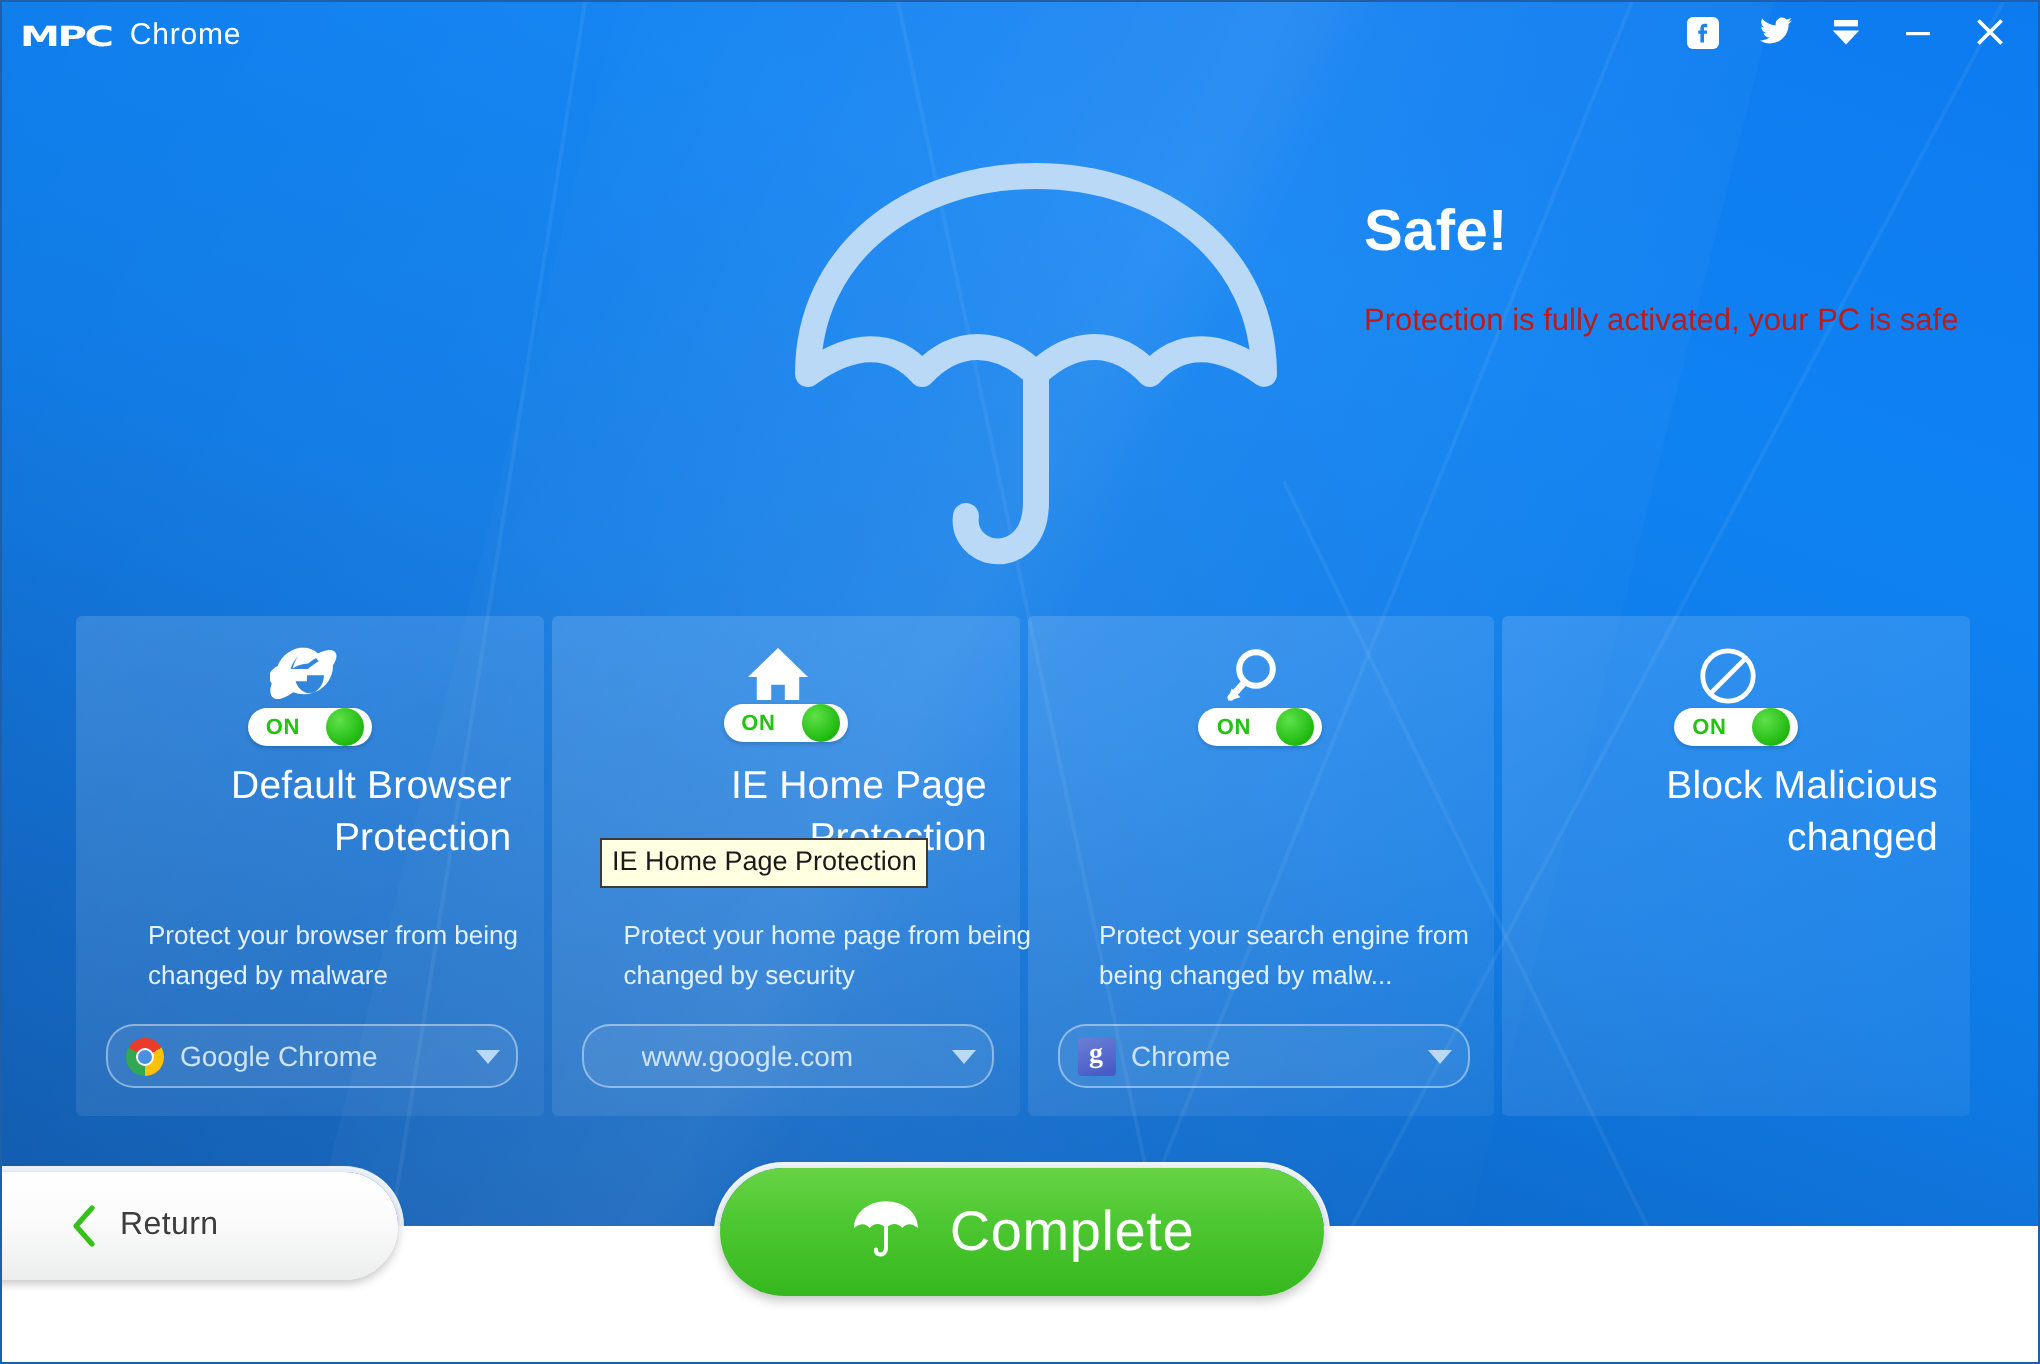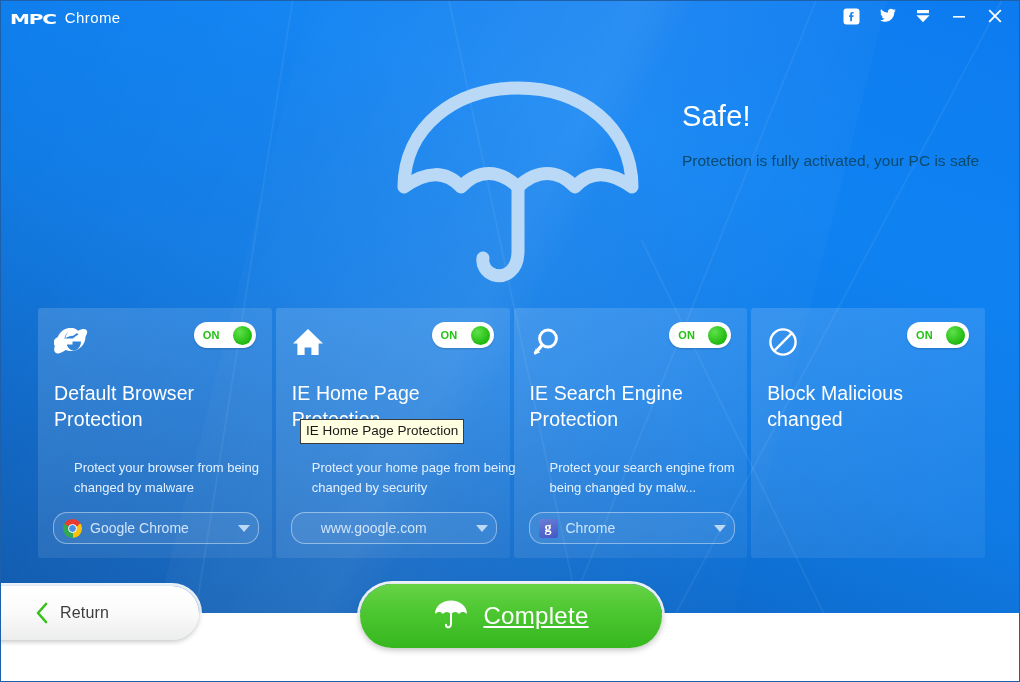--- a/index.html
+++ b/index.html
@@ -81,47 +81,48 @@
   .tb-btn svg { display: block; }
 
   
   .hero {
     position: absolute; left: 0; top: 62px; right: 0; height: 230px;
     z-index: 5;
   }
   .umbrella { position: absolute; left: 393px; top: 12px; }
   .hero-text { position: absolute; left: 681px; top: 38px; width: 300px; }
   .hero-title {
-    font-size: 29px; color: #ffffff; font-weight: 400;
+    font-size: 29px; color: #ffffff; font-weight: 700;
     letter-spacing: 0.2px; line-height: 1.1;
   }
   .hero-sub {
     margin-top: 17px;
-    font-size: 15.5px; color: #0c4a6e; line-height: 1.45;
+    font-size: 15.5px; color: #b91c1c; line-height: 1.45;
     font-weight: 400;
   }
 
   
   .cards {
     position: absolute; left: 37px; top: 307px;
     width: 947px; height: 250px;
     display: flex; gap: 4px;
     z-index: 6;
   }
   .card {
     position: relative;
     width: 235px; height: 250px;
     border-radius: 3px;
     background: linear-gradient(150deg, rgba(255,255,255,0.15), rgba(255,255,255,0.055));
     padding: 14px 16px 0 16px;
     overflow: visible;
   }
   .card-top {
-    display: flex; justify-content: space-between;
+    display: flex; align-items: center; justify-content: space-between;
     height: 44px;
+    flex-direction: column;
   }
   .card-icon { width: 40px; height: 40px; display: flex; align-items: center; }
   .toggle {
     width: 62px; height: 26px; border-radius: 13px;
     background: #ffffff;
     display: flex; align-items: center; justify-content: space-between;
     padding: 0 4px 0 9px;
     cursor: pointer;
     box-shadow: 0 1px 2px rgba(0,0,0,0.18);
   }
@@ -129,21 +130,21 @@
     font-size: 11px; font-weight: 700; color: #23c213;
     letter-spacing: 0.3px;
   }
   .toggle-knob {
     width: 19px; height: 19px; border-radius: 50%;
     background: radial-gradient(circle at 35% 32%, #5ee14a, #1eb80d 72%);
   }
   .card-title {
     margin-top: 14px;
     font-size: 19.5px; color: #ffffff; font-weight: 400;
-    line-height: 1.35; letter-spacing: 0.1px;
+    line-height: 1.35; letter-spacing: 0.1px; text-align: right;
   }
   .card-desc {
     position: absolute; left: 16px; top: 150px; width: 206px;
     font-size: 13px; color: #e2f0ff; line-height: 1.55; margin-left: 20px;
   }
   .card-select {
     position: absolute; left: 15px; top: 204px;
     width: 206px; height: 32px;
     border: 1px solid rgba(255,255,255,0.42);
     border-radius: 14px;
@@ -224,21 +225,21 @@
     width: 302px; height: 64px;
     border-radius: 32px;
     background: linear-gradient(180deg, #67d345 0%, #4ec832 40%, #36b71e 100%);
     box-shadow: 0 2px 6px rgba(0,0,0,0.25), 0 0 0 3px rgba(255,255,255,0.95);
     display: flex; align-items: center; justify-content: center;
     gap: 14px;
     cursor: pointer;
     z-index: 22;
   }
   .complete-label {
-    font-size: 24px; color: #ffffff; font-weight: 400; letter-spacing: 0.3px; text-decoration: underline;
+    font-size: 28px; color: #ffffff; font-weight: 400; letter-spacing: 0.3px;
   }
 </style>
 </head>
 <body>
 
 <div class="window">
 
   <div class="blue-area">
     <div class="wash1"></div>
     <div class="streak s1"></div>
@@ -366,21 +367,20 @@
             <circle cx="18" cy="12.5" r="8.4" fill="none" stroke="#ffffff" stroke-width="3"></circle>
             <path d="M12.2 19.2 L5.5 26.6" stroke="#ffffff" stroke-width="3.4" stroke-linecap="round"></path>
             <path d="M5.8 22.2 L4 28.4 L10.2 26.6 Z" fill="#ffffff"></path>
           </svg>
         </span>
         <div class="toggle">
           <span class="toggle-label">ON</span>
           <span class="toggle-knob"></span>
         </div>
       </div>
-      <div class="card-title">IE Search Engine Protection</div>
       <div class="card-desc">Protect your search engine from being changed by malw...</div>
       <div class="card-select">
         <span class="sel-fav g-fav">g</span>
         <span class="sel-text">Chrome</span>
         <span class="caret"></span>
       </div>
     </div>
 
     <div class="card">
       <div class="card-top">

